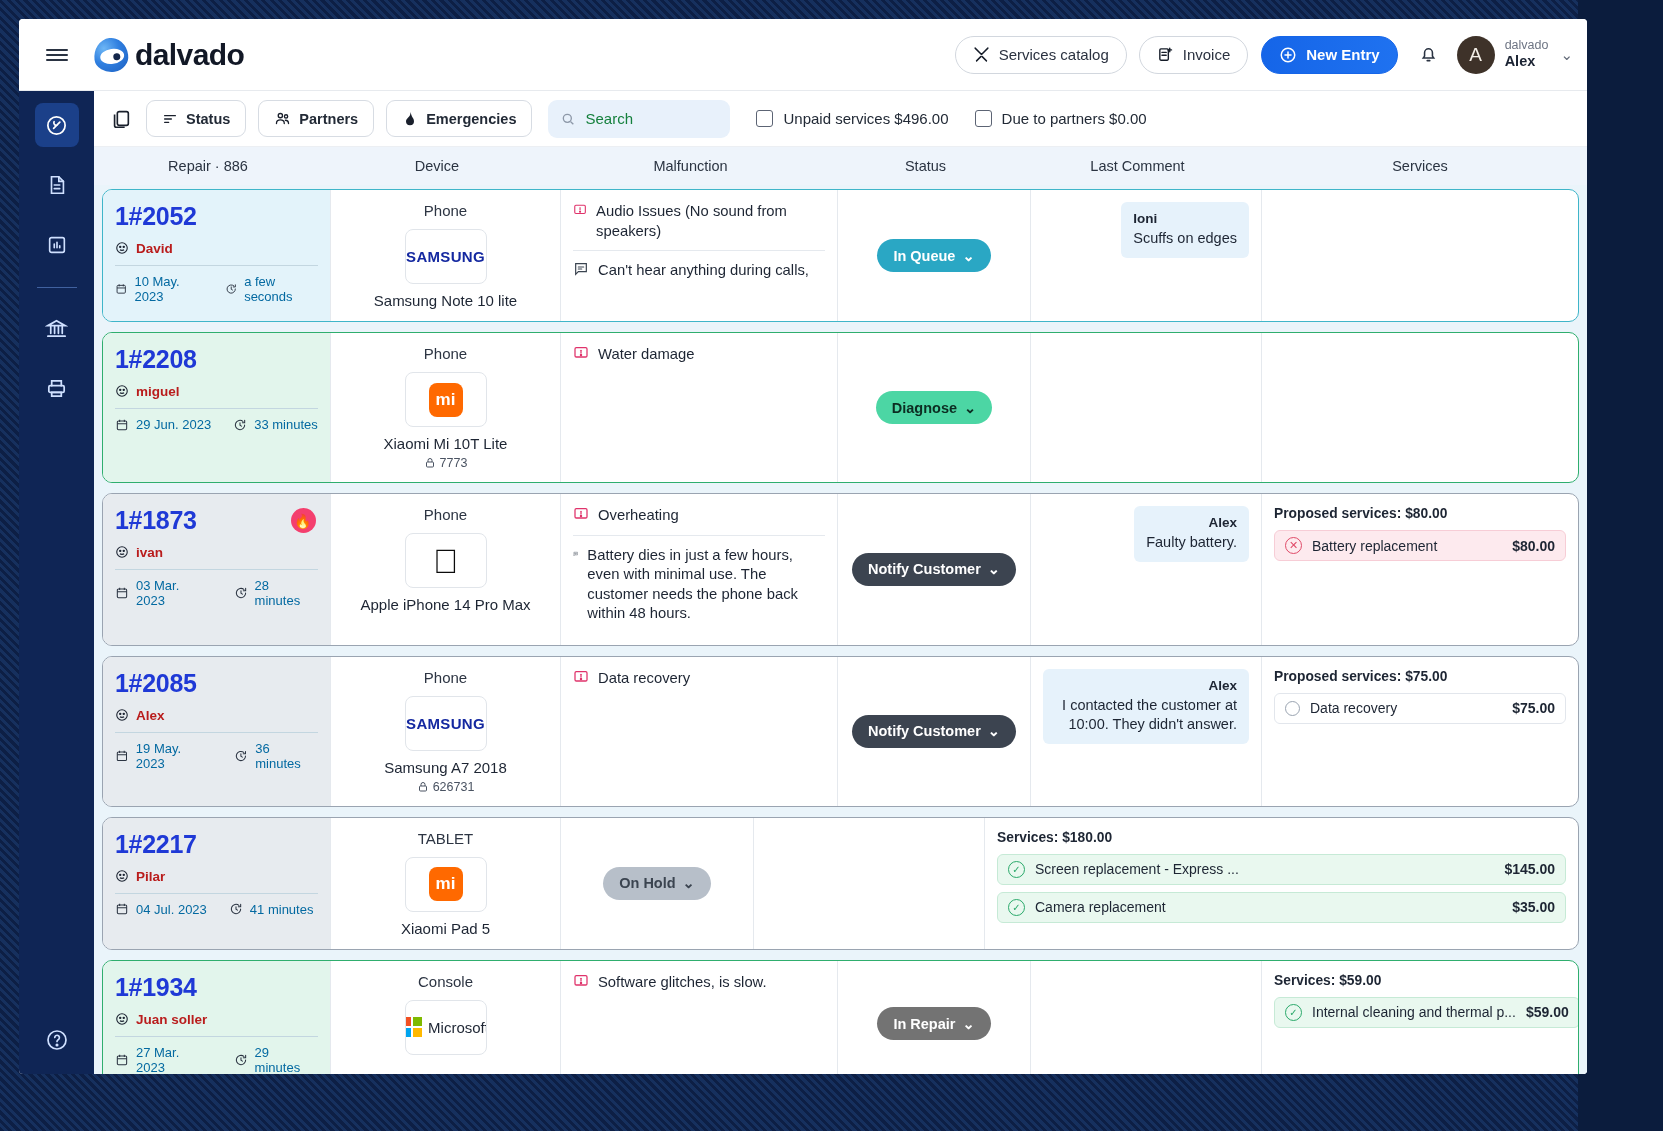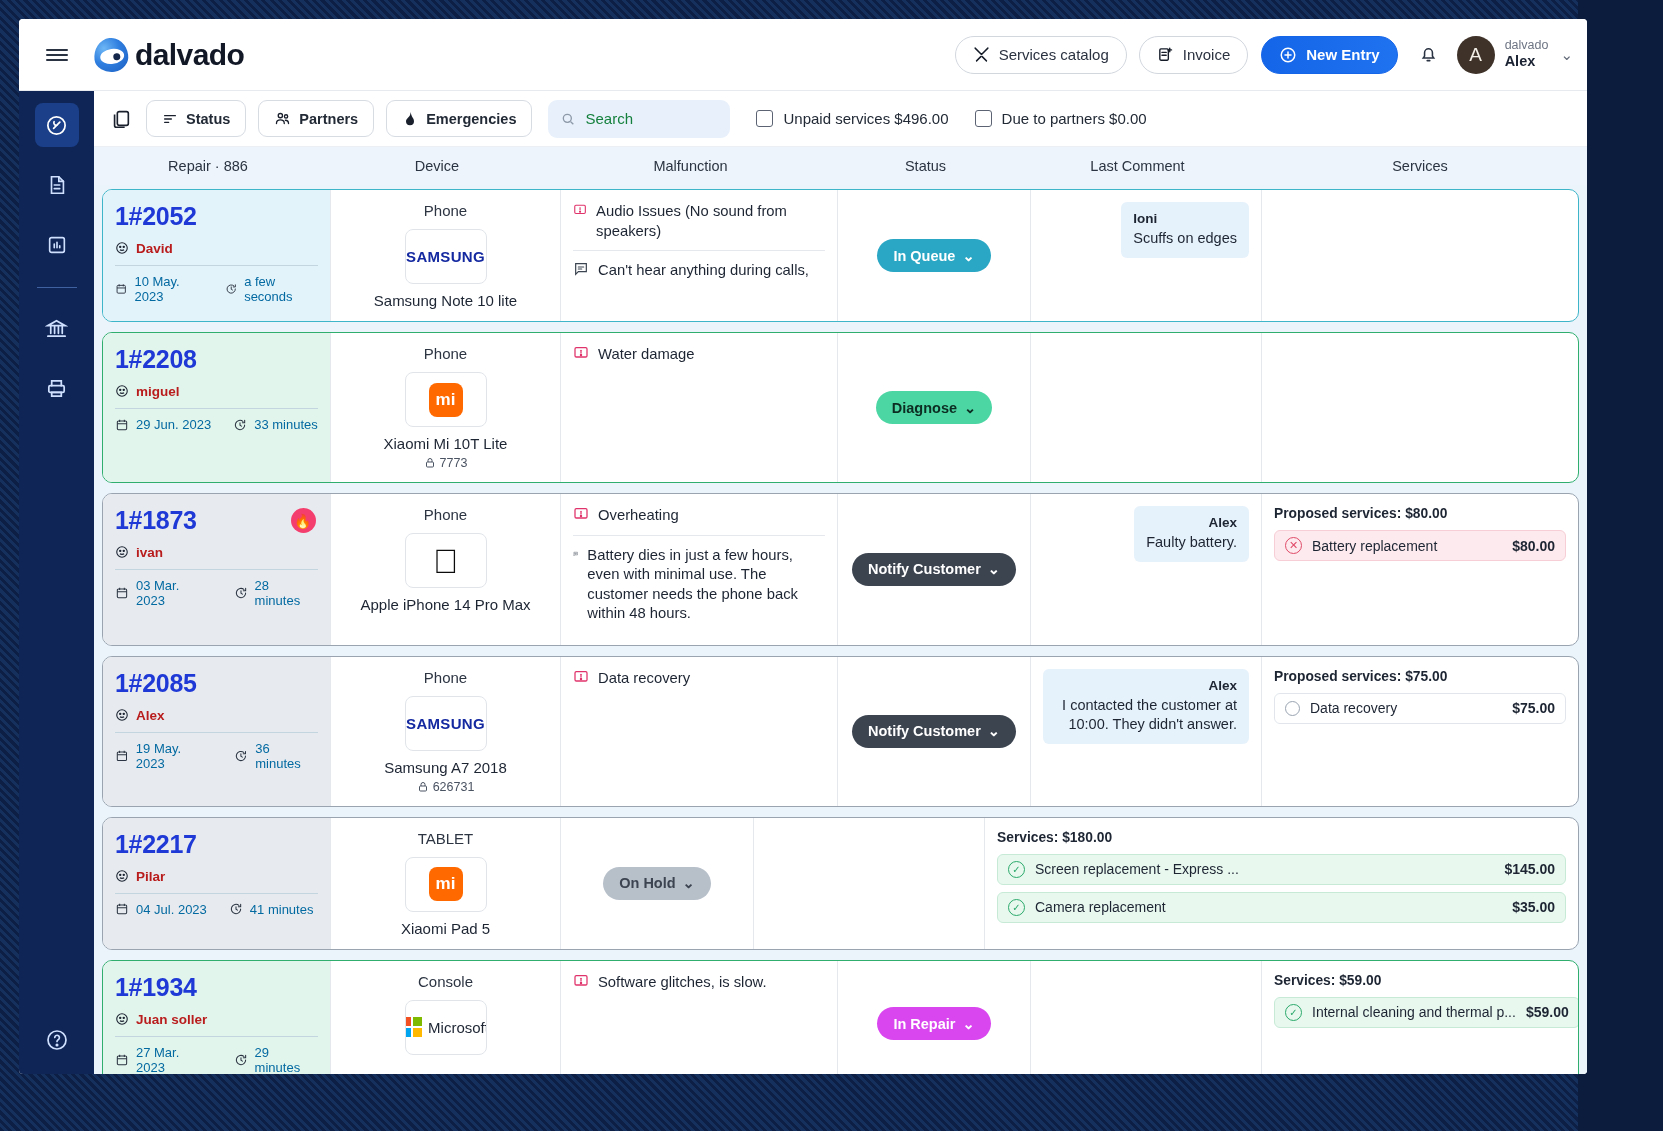--- a/index.html
+++ b/index.html
@@ -211,21 +211,21 @@
   .cell-status { display: flex; align-items: center; justify-content: center;}
   .pill {
     display: inline-flex; align-items: center; gap: 7px;
     height: 33px; padding: 0 16px; border-radius: 17px;
     font-size: 14.5px; font-weight: 700; color: #fff; cursor: pointer; white-space: nowrap;
   }
   .pill.queue { background: #2aa7c4; }
   .pill.diagnose { background: #4cd6a4; color: #0c2d22; }
   .pill.notify { background: #3c4450; }
   .pill.hold { background: #b7bfc9; color: #3b4450;}
-  .pill.repair { background: #d946ef; }
+  .pill.repair { background: #737373; }
 
   .cell-comment { display: flex; align-items: flex-start; justify-content: flex-end; padding: 14px 12px;}
   .bubble { background: #e6f2fb; border-radius: 6px; padding: 9px 12px; max-width: 100%; }
   .bubble .who { font-size: 13.5px; font-weight: 700; color: #1d2533; text-align: right;}
   .bubble .txt { font-size: 14.5px; color: #1d2533; text-align: right; line-height: 1.35; margin-top: 3px;}
   .bubble.left .who, .bubble.left .txt { text-align: left; }
 
   .cell-serv { padding: 14px 14px;}
   .serv-head { font-size: 13.8px; font-weight: 700; color: #1d2533; margin-bottom: 9px;}
   .serv-item {

